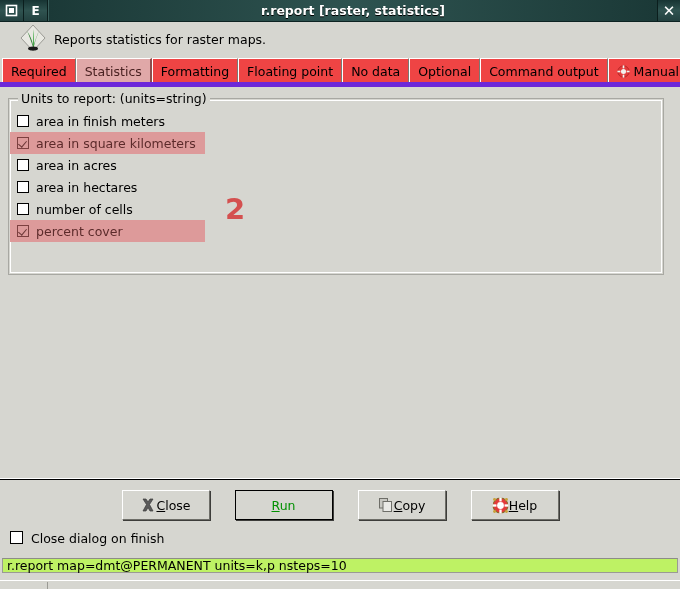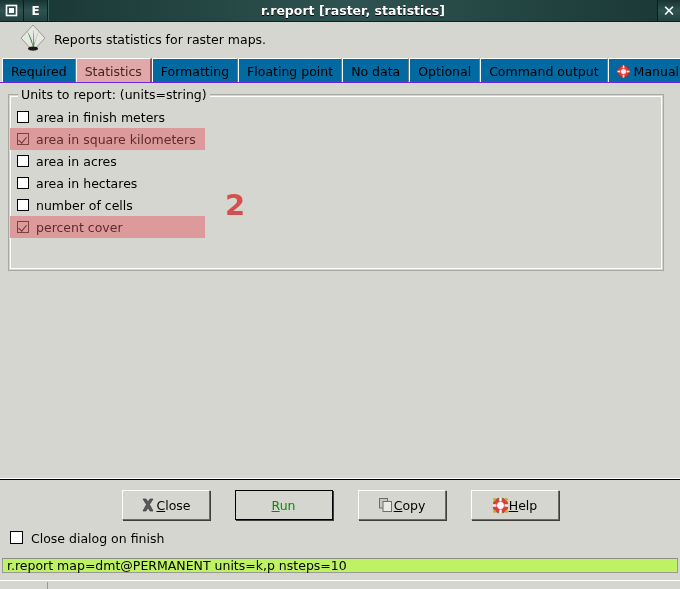--- a/index.html
+++ b/index.html
@@ -90,21 +90,21 @@
     padding-left: 2px;
     background: #d6d6d0;
     position: relative;
   }
   .tab {
     height: 25px;
     display: flex;
     align-items: center;
     padding: 0 8px;
     font-size: 12.5px;
-    background: #0369a1;
+    background: #ef4444;
     border-left: 1px solid #ffffff;
     border-top: 1px solid #ffffff;
     border-right: 1px solid #7a7a74;
     color: #000;
     white-space: nowrap;
     box-sizing: border-box;
   }
   .tab:first-child { border-left: 1px solid #ffffff; }
   .tab.selected {
     background: #e0a8a8;
@@ -119,21 +119,21 @@
     height: 1px;
     background: #ffffff;
   }
 
   
   .panel {
     position: absolute;
     left: 0; top: 82px; right: 0;
     height: 396px;
     background: #d6d6d0;
-    border-top: 1px solid #6d28d9;
+    border-top: 5px solid #6d28d9;
     box-sizing: border-box;
   }
   .groupbox {
     position: absolute;
     left: 8px;
     top: 11px;
     width: 656px;
     height: 177px;
     border: 1px solid #a8a8a2;
     box-sizing: border-box;

